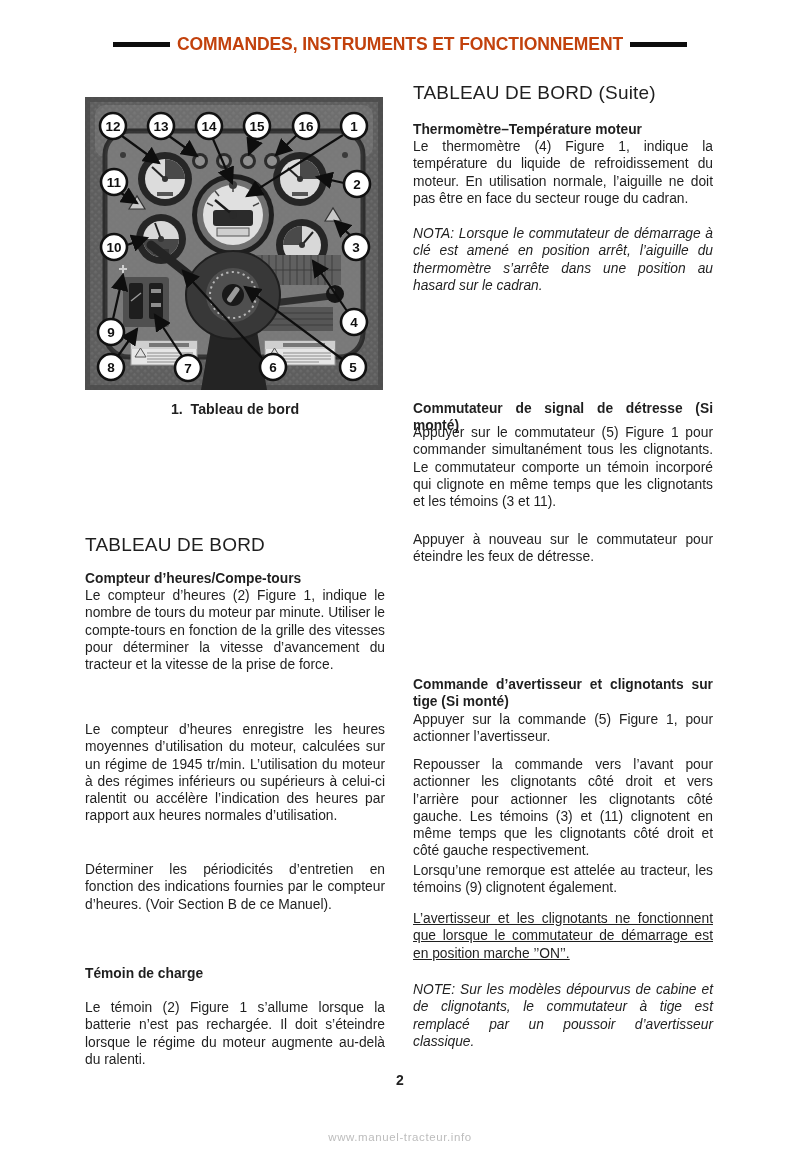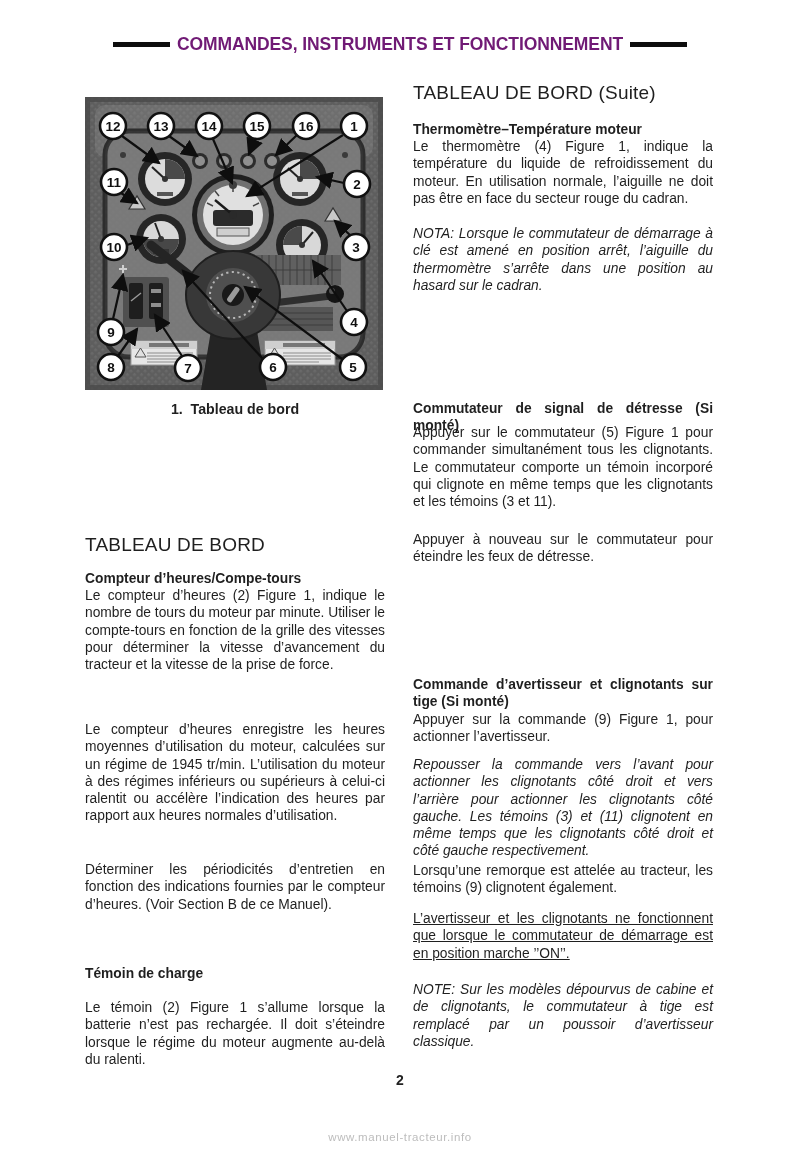--- a/index.html
+++ b/index.html
@@ -1,20 +1,20 @@
 <!DOCTYPE html>
 <html><head>
 <meta charset="utf-8">
 <style>
   html,body{margin:0;padding:0;background:#ffffff;}
   .page{position:relative;width:800px;height:1151px;background:#ffffff;
         font-family:"Liberation Sans",sans-serif;color:#1d1d1d;overflow:hidden;}
   .hdr{position:absolute;top:34px;left:0;width:100%;display:flex;align-items:center;justify-content:center;gap:7px;}
   .hbar{width:57px;height:5px;background:#0d0d0d;}
-  .htitle{font-size:17.5px;font-weight:bold;letter-spacing:-0.1px;white-space:nowrap;color:#701a75;}
+  .htitle{font-size:17.5px;font-weight:bold;letter-spacing:-0.1px;white-space:nowrap;color:#c2410c;}
   .fig{position:absolute;left:85px;top:97px;width:298px;height:293px;}
   .block{position:absolute;width:300px;font-size:13.8px;line-height:17.3px;text-align:justify;color:#1f1f1f;}
   .h1{font-weight:normal;font-size:19px;text-align:left;letter-spacing:0.2px;}
   .h2{font-weight:bold;text-align:justify;}
   .it{font-style:italic;}
   .caption{font-weight:bold;font-size:14.2px;text-align:center;}
   .pnum{position:absolute;top:1072px;left:0;width:100%;text-align:center;font-weight:bold;font-size:14px;color:#222;}
   .wm{position:absolute;top:1131px;left:0;width:100%;text-align:center;color:#bdbdbd;font-size:11.5px;letter-spacing:0.6px;}
   svg text.co{font-family:"Liberation Sans",sans-serif;font-weight:bold;font-size:13.5px;fill:#101010;}
 </style>
@@ -291,22 +291,22 @@
   <div class="block" style="left:85px;top:982px;margin-top:17px;">Le témoin (2) Figure 1 s’allume lorsque la batterie n’est pas rechargée. Il doit s’éteindre lorsque le régime du moteur augmente au-delà du ralenti.</div>
 
   <div class="block h1" style="left:413px;top:84px;">TABLEAU DE BORD (Suite)</div>
   <div class="block h2" style="left:413px;top:121px;">Thermomètre–Température moteur</div>
   <div class="block" style="left:413px;top:138px;">Le thermomètre (4) Figure 1, indique la température du liquide de refroidissement du moteur. En utilisation normale, l’aiguille ne doit pas être en face du secteur rouge du cadran.</div>
   <div class="block it" style="left:413px;top:225px;">NOTA: Lorsque le commutateur de démarrage à clé est amené en position arrêt, l’aiguille du thermomètre s’arrête dans une position au hasard sur le cadran.</div>
   <div class="block h2" style="left:413px;top:400px;">Commutateur de signal de détresse (Si monté)</div>
   <div class="block" style="left:413px;top:424px;">Appuyer sur le commutateur (5) Figure 1 pour commander simultanément tous les clignotants. Le commutateur comporte un témoin incorporé qui clignote en même temps que les clignotants et les témoins (3 et 11).</div>
   <div class="block" style="left:413px;top:531px;">Appuyer à nouveau sur le commutateur pour éteindre les feux de détresse.</div>
   <div class="block h2" style="left:413px;top:676px;">Commande d’avertisseur et clignotants sur tige (Si monté)</div>
-  <div class="block" style="left:413px;top:711px;">Appuyer sur la commande (9) Figure 1, pour actionner l’avertisseur.</div>
-  <div class="block" style="left:413px;top:756px;font-style:italic;">Repousser la commande vers l’avant pour actionner les clignotants côté droit et vers l’arrière pour actionner les clignotants côté gauche. Les témoins (3) et (11) clignotent en même temps que les clignotants côté droit et côté gauche respectivement.</div>
+  <div class="block" style="left:413px;top:711px;">Appuyer sur la commande (5) Figure 1, pour actionner l’avertisseur.</div>
+  <div class="block" style="left:413px;top:756px;">Repousser la commande vers l’avant pour actionner les clignotants côté droit et vers l’arrière pour actionner les clignotants côté gauche. Les témoins (3) et (11) clignotent en même temps que les clignotants côté droit et côté gauche respectivement.</div>
   <div class="block" style="left:413px;top:862px;">Lorsqu’une remorque est attelée au tracteur, les témoins (9) clignotent également.</div>
   <div class="block" style="left:413px;top:910px;text-decoration:underline;">L’avertisseur et les clignotants ne fonctionnent que lorsque le commutateur de démarrage est en position marche ’’ON’’.</div>
   <div class="block it" style="left:413px;top:981px;">NOTE: Sur les modèles dépourvus de cabine et de clignotants, le commutateur à tige est remplacé par un poussoir d’avertisseur classique.</div>
 
   <div class="pnum">2</div>
   <div class="wm">www.manuel-tracteur.info</div>
 
 </div>
 
 </body></html>

